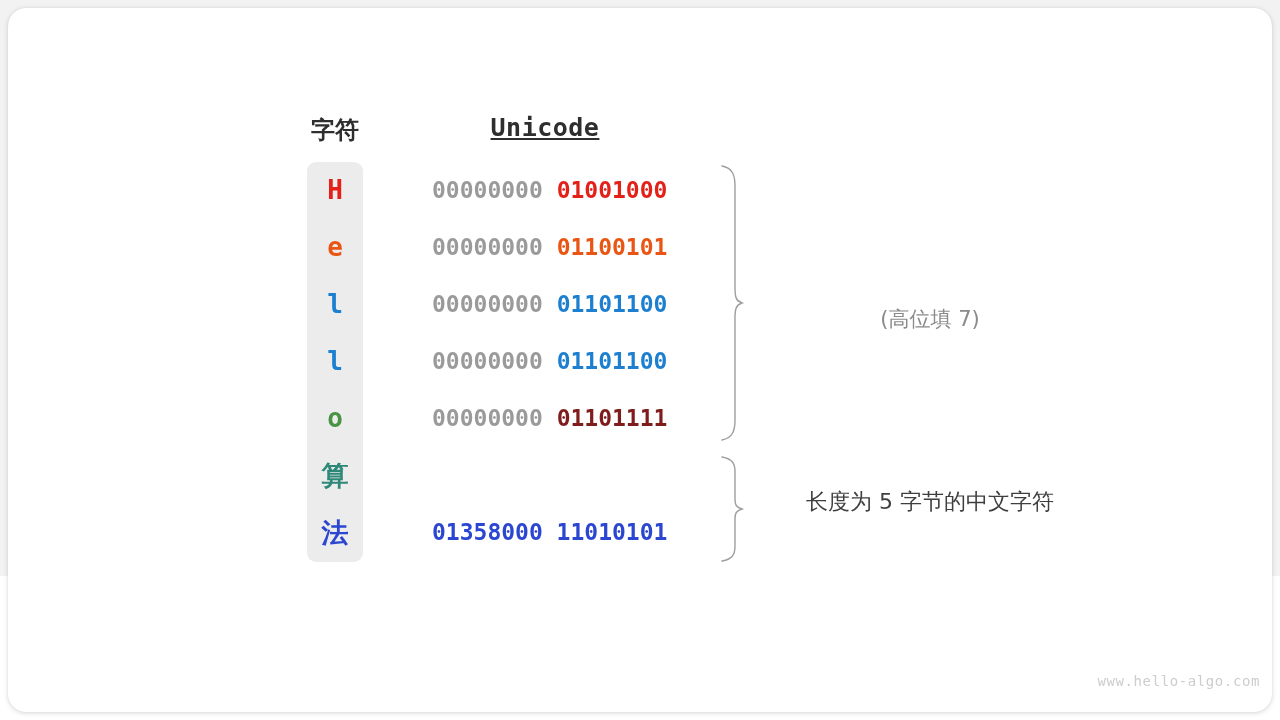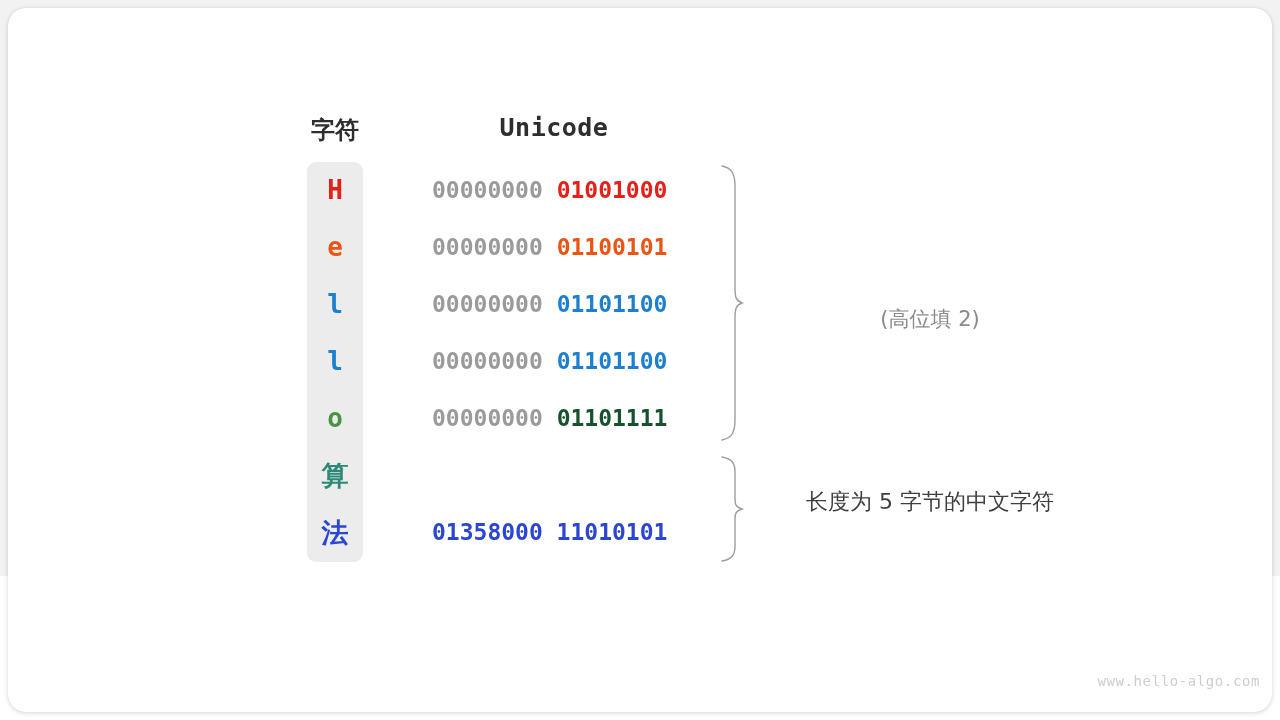--- a/index.html
+++ b/index.html
@@ -42,27 +42,28 @@
   }
   .hdr-char {
     left: 307px;
     top: 114px;
     width: 56px;
     text-align: center;
     font-size: 24px;
     font-family: "Liberation Sans", "DejaVu Sans", sans-serif;
   }
   .hdr-unicode {
-    left: 428px;
+    left: 419px;
     top: 113px;
     width: 252px;
     text-align: center;
     font-size: 25px;
     font-family: "DejaVu Sans Mono", "Liberation Mono", monospace;
     letter-spacing: 0.5px;
+    text-decoration: underline;
   }
 
   
   .char-col {
     position: absolute;
     left: 307px;
     top: 162px;
     width: 56px;
     height: 400px;
     background: #ececec;
@@ -172,21 +173,21 @@
       <div class="row" style="top: 276px;">
         <div class="cell-char" style="color: rgb(29, 127, 208);">l</div>
         <div class="cell-bits"><span class="bits-hi">00000000 </span><span style="color: rgb(29, 127, 208);">01101100</span></div>
       </div>
       <div class="row" style="top: 333px;">
         <div class="cell-char" style="color: rgb(29, 127, 208);">l</div>
         <div class="cell-bits"><span class="bits-hi">00000000 </span><span style="color: rgb(29, 127, 208);">01101100</span></div>
       </div>
       <div class="row" style="top: 390px;">
         <div class="cell-char" style="color: rgb(73, 148, 66);">o</div>
-        <div class="cell-bits"><span class="bits-hi">00000000 </span><span style="color: #14532d;">01101111</span></div>
+        <div class="cell-bits"><span class="bits-hi">00000000 </span><span style="color: #7f1d1d;">01101111</span></div>
       </div>
       <div class="row" style="top: 447px;">
         <div class="cell-char cjk" style="color: rgb(45, 136, 120);">算</div>
       </div>
       <div class="row" style="top: 504px;">
         <div class="cell-char cjk" style="color: rgb(43, 70, 209);">法</div>
         <div class="cell-bits"><span class="bits-hi"></span><span style="color: rgb(43, 70, 209);">01358000 11010101</span></div>
       </div>
     </div>
 
@@ -202,18 +203,18 @@
 
     <path d="M 722 457
              C 733 459, 735 464, 735 472
              L 735 499
              C 735 505, 736 507, 742 509
              C 736 511, 735 513, 735 519
              L 735 546
              C 735 554, 733 559, 722 561" fill="none" stroke="#9e9e9e" stroke-width="1.4" stroke-linecap="round"></path>
   </svg>
 
-  <div class="anno anno-sub anno-1b">(高位填 2)</div>
+  <div class="anno anno-sub anno-1b">(高位填 7)</div>
   <div class="anno anno-main anno-2">长度为 5 字节的中文字符</div>
 
   <div class="watermark">www.hello-algo.com</div>
 
 </div>
 
 </body></html>

